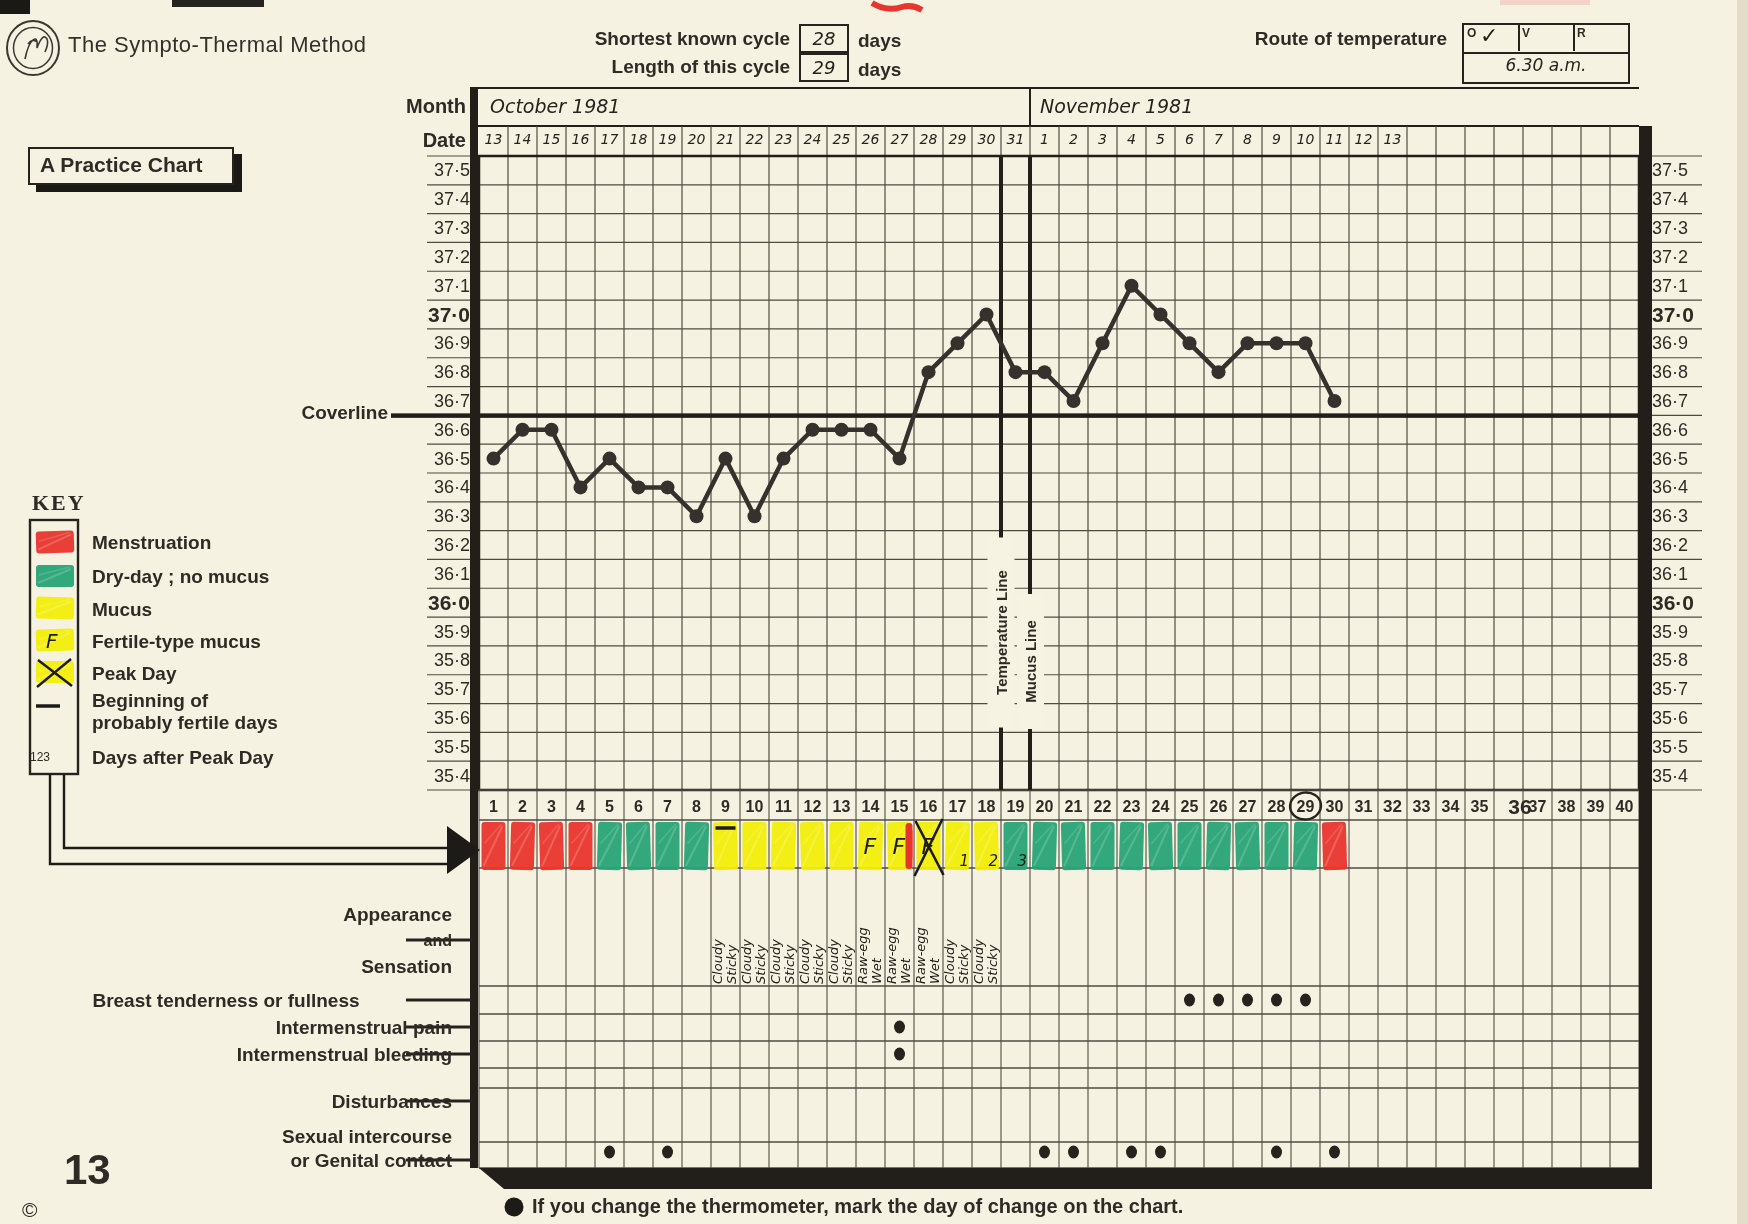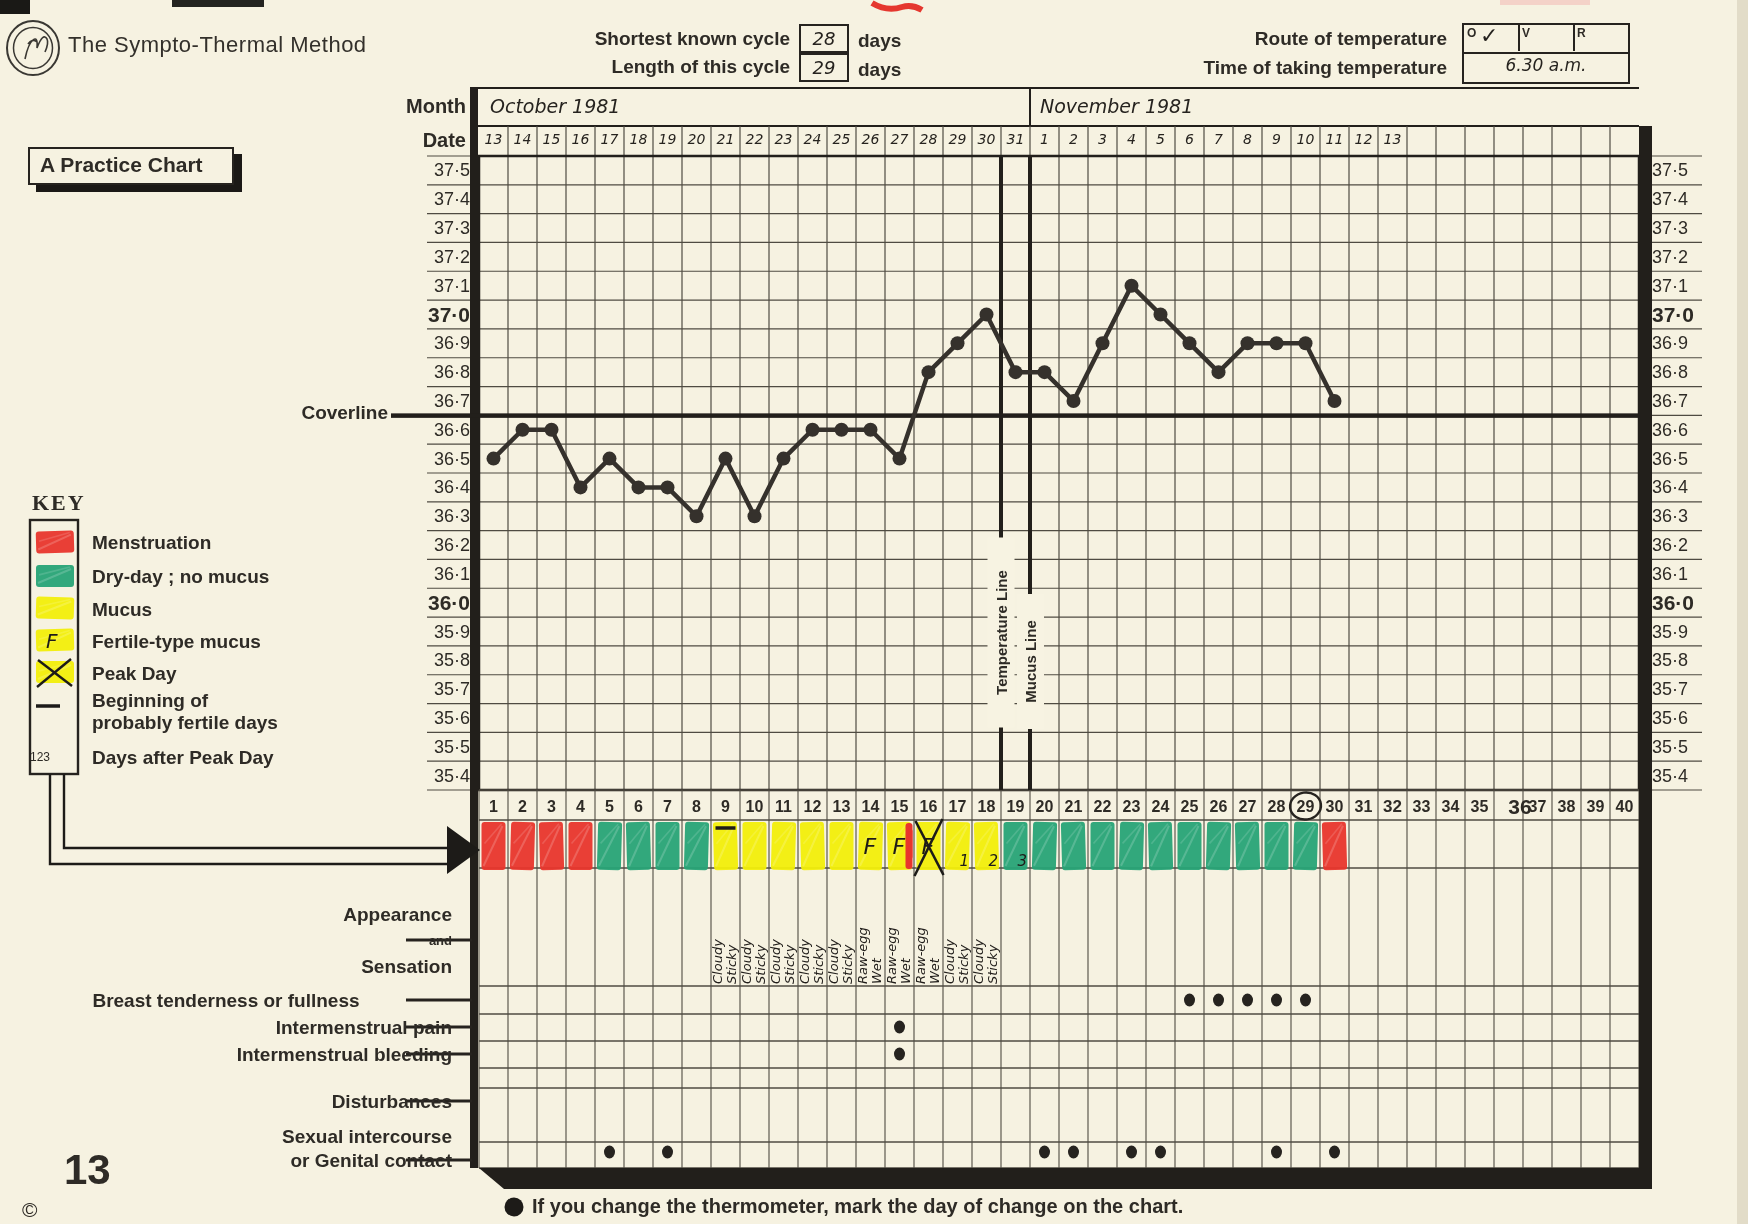--- a/index.html
+++ b/index.html
@@ -453,21 +453,20 @@
     </div>
   <div class="ov lbl" style="left:858px;top:30px;font-size:19px;">days</div>
 
   <div class="ov lbl ra" style="left:500px;top:56px;width:290px;font-size:19px;">Length of this cycle</div>
   <div class="ov box" style="left:799px;top:53px;width:50px;height:29px;border-width:2.5px;">
       <div class="hand ctr" style="font-size:18px;line-height:25px;">29</div>
     </div>
   <div class="ov lbl" style="left:858px;top:59px;font-size:19px;">days</div>
 
   <div class="ov lbl ra" style="left:1150px;top:28px;width:297px;font-size:19px;">Route of temperature</div>
-  <div class="ov lbl ra" style="left:1050px;top:57px;width:397px;font-size:19px;">Time of taking temperature</div>
   <div class="ov box" style="left:1462px;top:23px;width:168px;height:61px;border-width:2.5px;">
     <div style="position:absolute;left:0;top:0;width:100%;height:29px;border-bottom:2.5px solid #26231f;box-sizing:border-box;">
       <div class="cell-letter" style="left:3px;top:1px;">O</div>
       <div class="cell-letter" style="left:58px;top:1px;">V</div>
       <div class="cell-letter" style="left:113px;top:1px;">R</div>
       <div style="position:absolute;left:54px;top:0;width:2px;height:26px;background:#26231f;"></div>
       <div style="position:absolute;left:109px;top:0;width:2px;height:26px;background:#26231f;"></div>
       <div class="hand" style="position:absolute;left:16px;top:-2px;font-size:22px;">✓</div>
     </div>
     <div class="hand ctr" style="position:absolute;left:0;top:30px;width:100%;font-size:17px;">6.30 a.m.</div>
@@ -646,21 +645,21 @@
       </div>
       <div class="note" style="left: 901.5px; top: 913px; width: 112px; height: 30px;">
         <div>Cloudy</div>
         <div>Sticky</div>
       </div>
       <div class="note" style="left: 930.5px; top: 913px; width: 112px; height: 30px;">
         <div>Cloudy</div>
         <div>Sticky</div>
       </div>
       <div class="ov lbl ra" style="left: 0px; top: 902px; width: 452px; font-size: 19px; line-height: 25px;">Appearance</div>
-      <div class="ov lbl ra" style="left: 0px; top: 928px; width: 452px; font-size: 13px; line-height: 25px;">and</div>
+      <div class="ov lbl ra" style="left: 0px; top: 928px; width: 452px; font-size: 16px; line-height: 25px;">and</div>
       <div class="ov lbl ra" style="left: 0px; top: 954px; width: 452px; font-size: 19px; line-height: 25px;">Sensation</div>
       <div class="ov lbl ra" style="left: 0px; top: 988px; width: 452px; font-size: 19px; line-height: 25px; text-align: center;">Breast tenderness or fullness</div>
       <div class="ov lbl ra" style="left: 0px; top: 1015px; width: 452px; font-size: 19px; line-height: 25px;">Intermenstrual pain</div>
       <div class="ov lbl ra" style="left: 0px; top: 1042px; width: 452px; font-size: 19px; line-height: 25px;">Intermenstrual bleeding</div>
       <div class="ov lbl ra" style="left: 0px; top: 1089px; width: 452px; font-size: 19px; line-height: 25px;">Disturbances</div>
       <div class="ov lbl ra" style="left: 0px; top: 1124px; width: 452px; font-size: 19px; line-height: 25px;">Sexual intercourse</div>
       <div class="ov lbl ra" style="left: 0px; top: 1148px; width: 452px; font-size: 19px; line-height: 25px;">or Genital contact</div>
       <div class="ov lbl" style="left: 92px; top: 530px; width: 330px; font-size: 19px; line-height: 25px;">Menstruation</div>
       <div class="ov lbl" style="left: 92px; top: 564px; width: 330px; font-size: 19px; line-height: 25px;">Dry-day ; no mucus</div>
       <div class="ov lbl" style="left: 92px; top: 597px; width: 330px; font-size: 19px; line-height: 25px;">Mucus</div>

